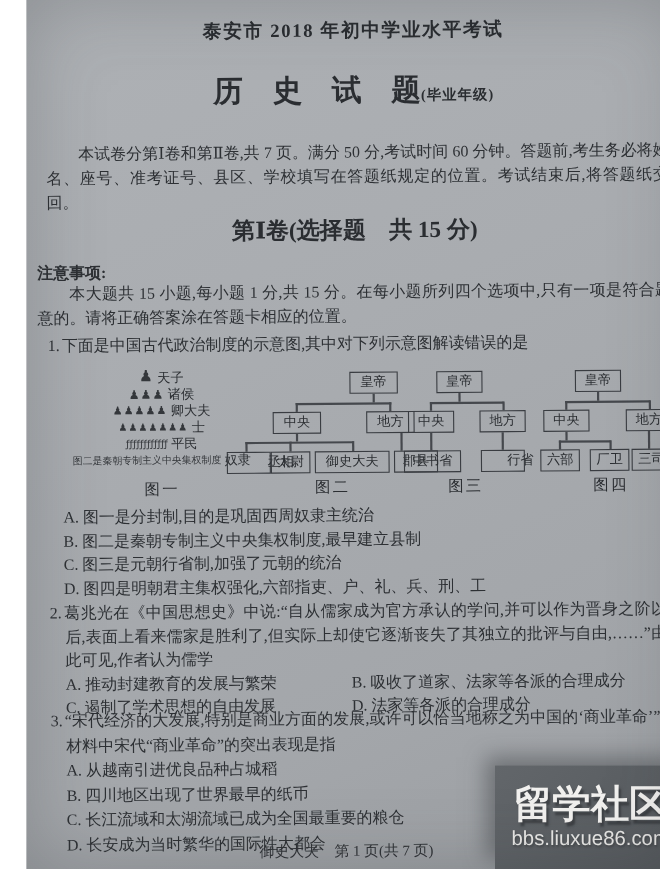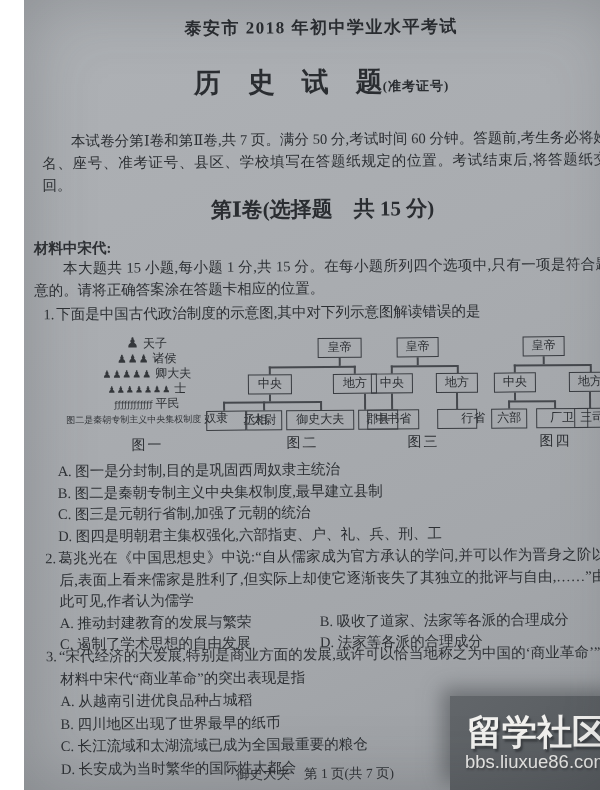--- a/index.html
+++ b/index.html
@@ -63,27 +63,27 @@
   .wm-url{font-size:18.5px;color:#ebeae8;margin-top:4px;line-height:1;text-shadow:1px 2px 2px rgba(35,37,40,.45);}
 </style>
 </head>
 <body>
 
 <div class="page">
   <div class="content">
 
     <div class="abs title1">泰安市 2018 年初中学业水平考试</div>
 
-    <div class="abs title2"><span>历　史　试　题</span><span class="grade">(准考证号)</span></div>
+    <div class="abs title2"><span>历　史　试　题</span><span class="grade">(毕业年级)</span></div>
 
     <div class="abs intro">本试卷分第Ⅰ卷和第Ⅱ卷,共 7 页。满分 50 分,考试时间 60 分钟。答题前,考生务必将姓名、座号、准考证号、县区、学校填写在答题纸规定的位置。考试结束后,将答题纸交回。</div>
 
     <div class="abs part-title">第Ⅰ卷(选择题　共 15 分)</div>
 
-    <div class="abs notice-head">材料中宋代:</div>
+    <div class="abs notice-head">注意事项:</div>
     <div class="abs notice-text">本大题共 15 小题,每小题 1 分,共 15 分。在每小题所列四个选项中,只有一项是符合题意的。请将正确答案涂在答题卡相应的位置。</div>
 
     <div class="abs q1-line"><span class="qnum">1.</span><span>下面是中国古代政治制度的示意图,其中对下列示意图解读错误的是</span></div>
 
     <div class="abs figures">
 
       <div class="fig" style="left:42px;top:4px;width:162px;">
         <div class="pyr-row r1">
             <span class="pyr-icons">♟</span>
             <span class="pyr-label">天子</span>
@@ -154,21 +154,21 @@
         <div class="vln" style="left:25px;top:32px;height:8px;"></div>
         <div class="vln" style="left:101px;top:32px;height:8px;"></div>
         <div class="tbox" style="left:5px;top:40px;width:42px;">中央</div>
         <div class="tbox" style="left:80px;top:40px;width:42px;">地方</div>
         <div class="vln" style="left:25px;top:60px;height:8px;"></div>
         <div class="hln" style="left:19px;top:68px;width:47px;"></div>
         <div class="vln" style="left:19px;top:68px;height:8px;"></div>
         <div class="vln" style="left:65px;top:68px;height:8px;"></div>
         <div class="vln" style="left:100px;top:60px;height:16px;"></div>
         <div class="tbox" style="left:2px;top:76px;width:36px;">六部</div>
-        <div class="tbox" style="left:47px;top:76px;width:52px;">厂卫</div>
+        <div class="tbox" style="left:47px;top:76px;width:36px;">厂卫</div>
         <div class="tbox" style="left:85px;top:76px;width:36px;">三司</div>
         <div class="fig-caption" style="left:36px;top:100px;width:60px;">图四</div>
       </div>
     </div>
 
     <div class="abs opts1">
       <div>A. 图一是分封制,目的是巩固西周奴隶主统治</div>
       <div>B. 图二是秦朝专制主义中央集权制度,最早建立县制</div>
       <div>C. 图三是元朝行省制,加强了元朝的统治</div>
       <div>D. 图四是明朝君主集权强化,六部指吏、户、礼、兵、刑、工</div>

